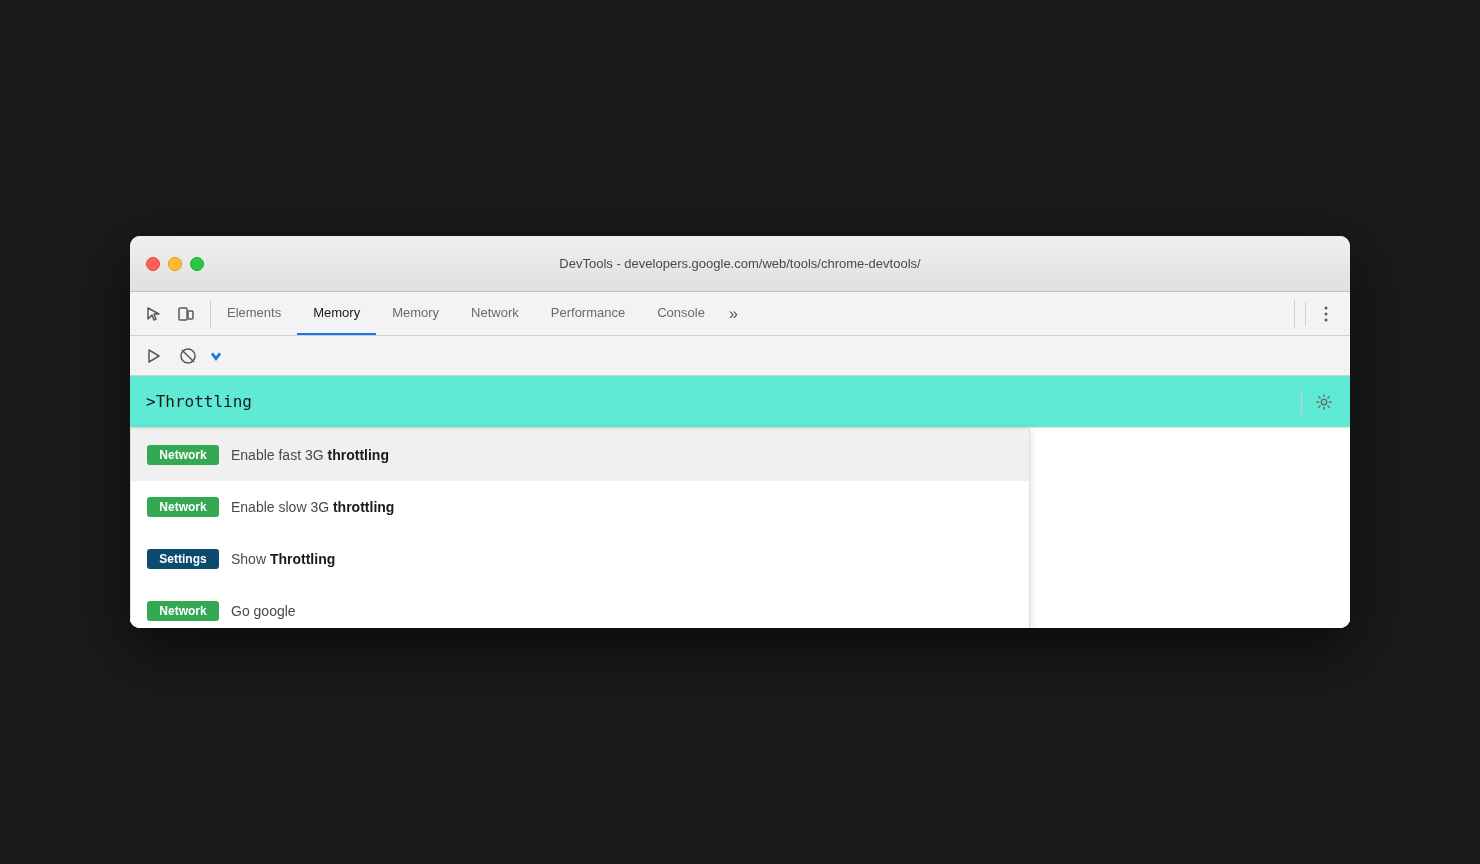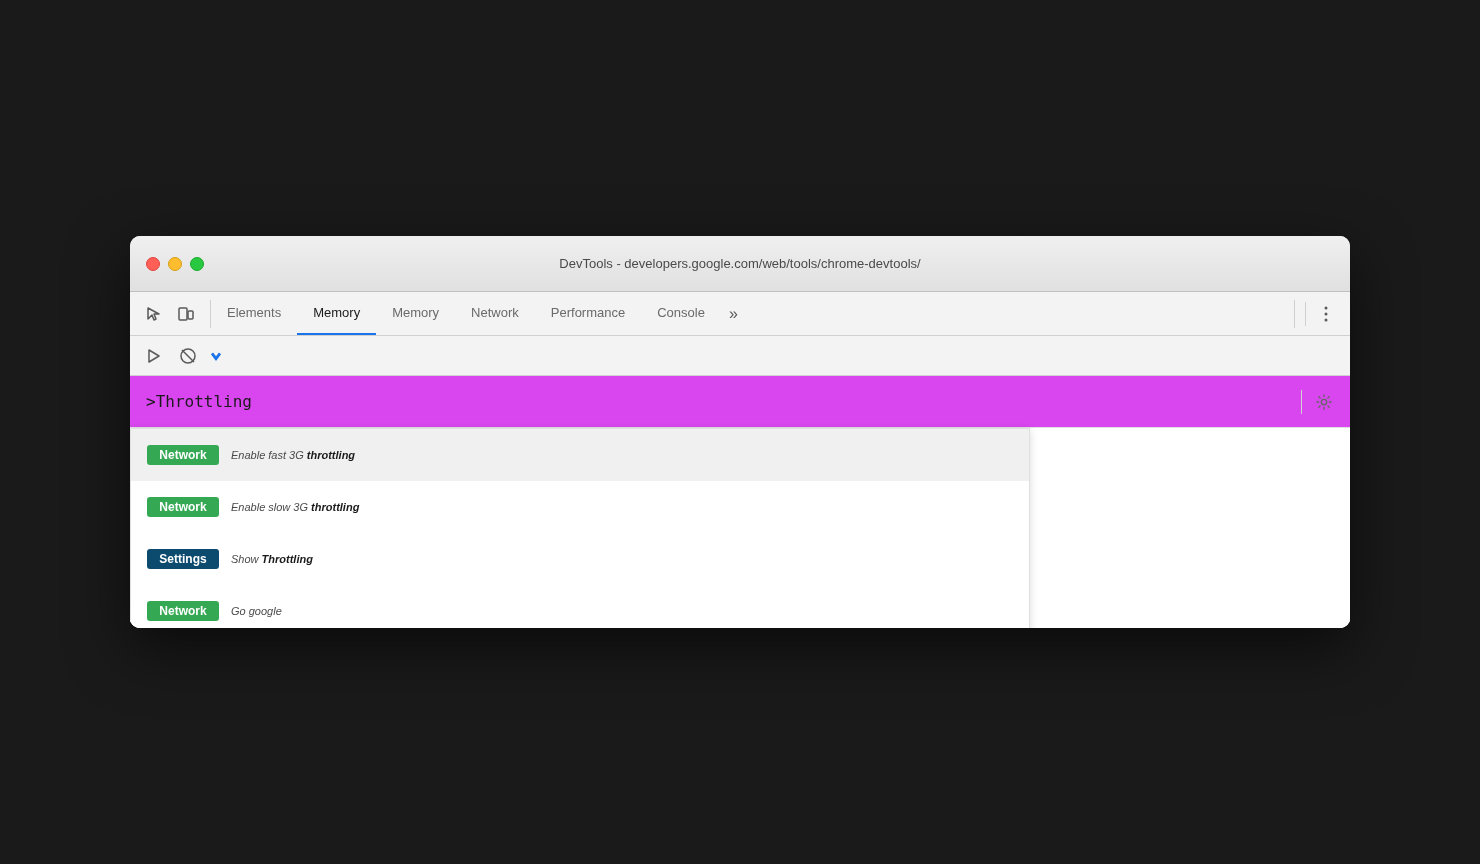--- a/index.html
+++ b/index.html
@@ -171,21 +171,21 @@
       flex: 1;
       position: relative;
     }
 
     .command-input-bar {
       display: flex;
       align-items: center;
       padding: 0 16px;
       height: 52px;
       border-bottom: 1px solid #e0e0e0;
-      background: #d946ef;
+      background: #5eead4;
       position: relative;
     }
 
     .command-input-text {
       font-size: 16px;
       color: #1a1a1a;
       font-family: 'Monaco', 'Menlo', monospace;
     }
 
     .gear-icon-btn {
@@ -239,23 +239,22 @@
       font-size: 12px;
       font-weight: 600;
       color: #fff;
       min-width: 72px;
       text-align: center;
     }
     .badge-network { background: #34a853; }
     .badge-settings { background: #0c4a6e; }
 
     .menu-item-text {
-      font-size: 11px;
+      font-size: 14px;
       color: #4a4a4a;
-      font-style: italic;
     }
 
     .menu-item-text strong {
       color: #1a1a1a;
       font-weight: 700;
     }
 
     
     .main-content {
       flex: 1;

